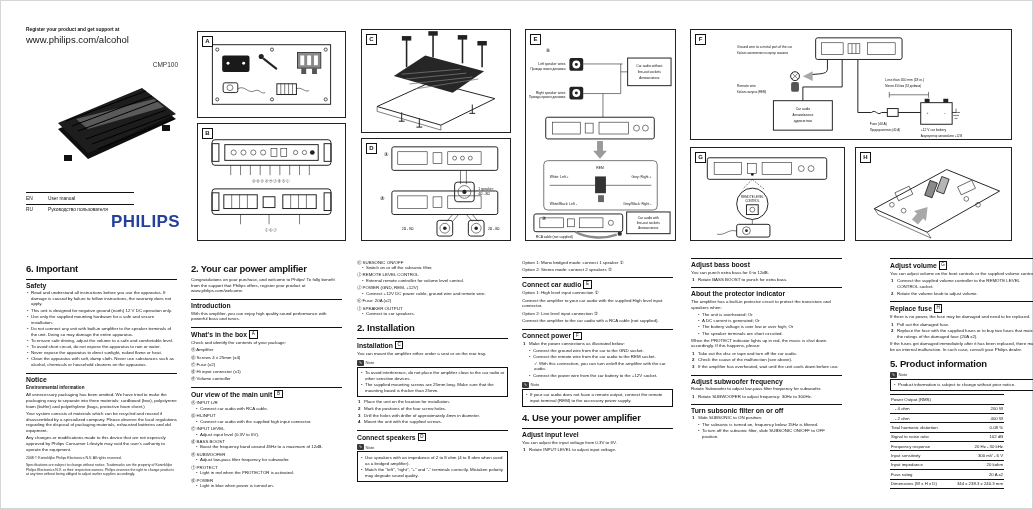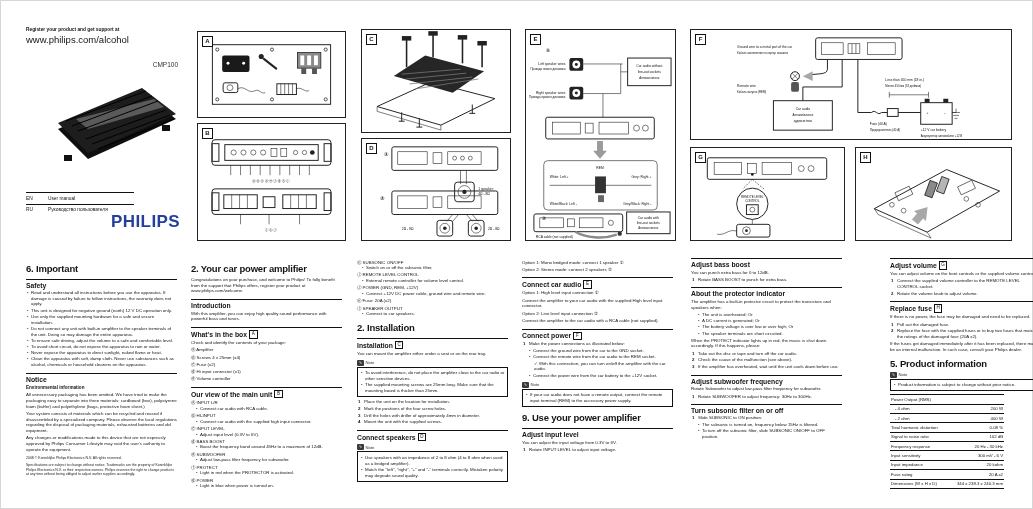--- a/index.html
+++ b/index.html
@@ -622,21 +622,21 @@
     </ul>
     <div class="notetag">
       <span class="noteicon">✎</span>
       <span class="notelabel">Note</span>
     </div>
     <div class="notebox">
       <ul class="b">
         <li>If your car audio does not have a remote output, connect the remote input terminal (REM) to the accessory power supply.</li>
       </ul>
     </div>
-    <div class="bighead">9. Use your power amplifier</div>
+    <div class="bighead">4. Use your power amplifier</div>
     <div class="sub">
         <span>Adjust input level</span>
       </div>
     <div class="t">You can adjust the input voltage from 0.3V to 6V.</div>
     <ol class="s">
       <li>Rotate INPUT LEVEL to adjust input voltage.</li>
     </ol>
   </div>
 
   <div class="col" id="c5">

